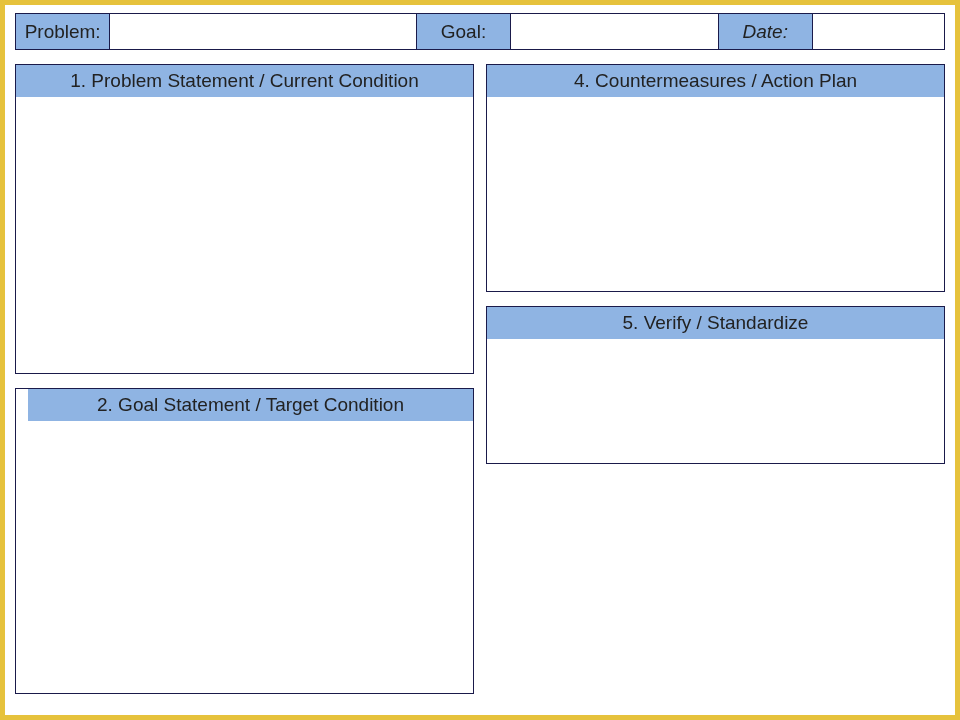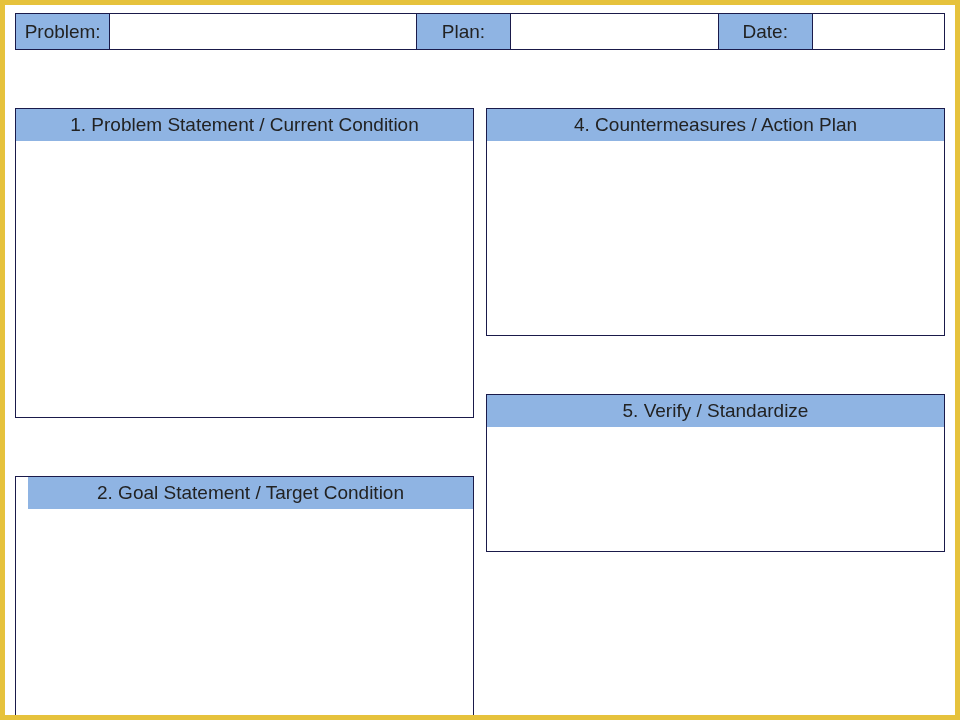--- a/index.html
+++ b/index.html
@@ -24,36 +24,35 @@
     color: #222;
     padding: 0 8px;
     vertical-align: middle;
   }
   .lbl { background: #8fb4e3; text-align: center; }
   .val { background: #fff; }
   .c-problem-lbl { width: 10%; }
   .c-problem-val { width: 32.5%; }
   .c-name-lbl    { width: 10%; }
   .c-name-val    { width: 22%; }
-  .c-date-lbl    { width: 10%; }
+  .c-date-lbl    { width: 10%; font-style: italic; }
   .c-date-val    { width: 14%; }
 
   .cols {
     display: flex;
     gap: 12px;
     margin-top: 14px;
   }
   .col { flex: 1; display: flex; flex-direction: column; gap: 14px; }
 
   .panel {
     border: 1px solid #1a1a4a;
     background: #fff;
     display: flex;
     flex-direction: column;
-    margin-top: 44px;
   }
   .panel .title {
     background: #8fb4e3;
     font-size: 19px;
     color: #222;
     text-align: center;
     padding: 5px 4px;
   }
   .panel .body { flex: 1; }
 
@@ -65,21 +64,21 @@
   .h-e { height: 158px; } 
 </style>
 </head>
 <body>
 
 <table class="hdr-table">
   <tbody>
       <tr>
     <td class="lbl c-problem-lbl">Problem:</td>
     <td class="val c-problem-val"></td>
-    <td class="lbl c-name-lbl">Plan:</td>
+    <td class="lbl c-name-lbl">Goal:</td>
     <td class="val c-name-val"></td>
     <td class="lbl c-date-lbl">Date:</td>
     <td class="val c-date-val"></td>
   </tr>
 </tbody>
   </table>
 
 <div class="cols">
 
   <div class="col">

